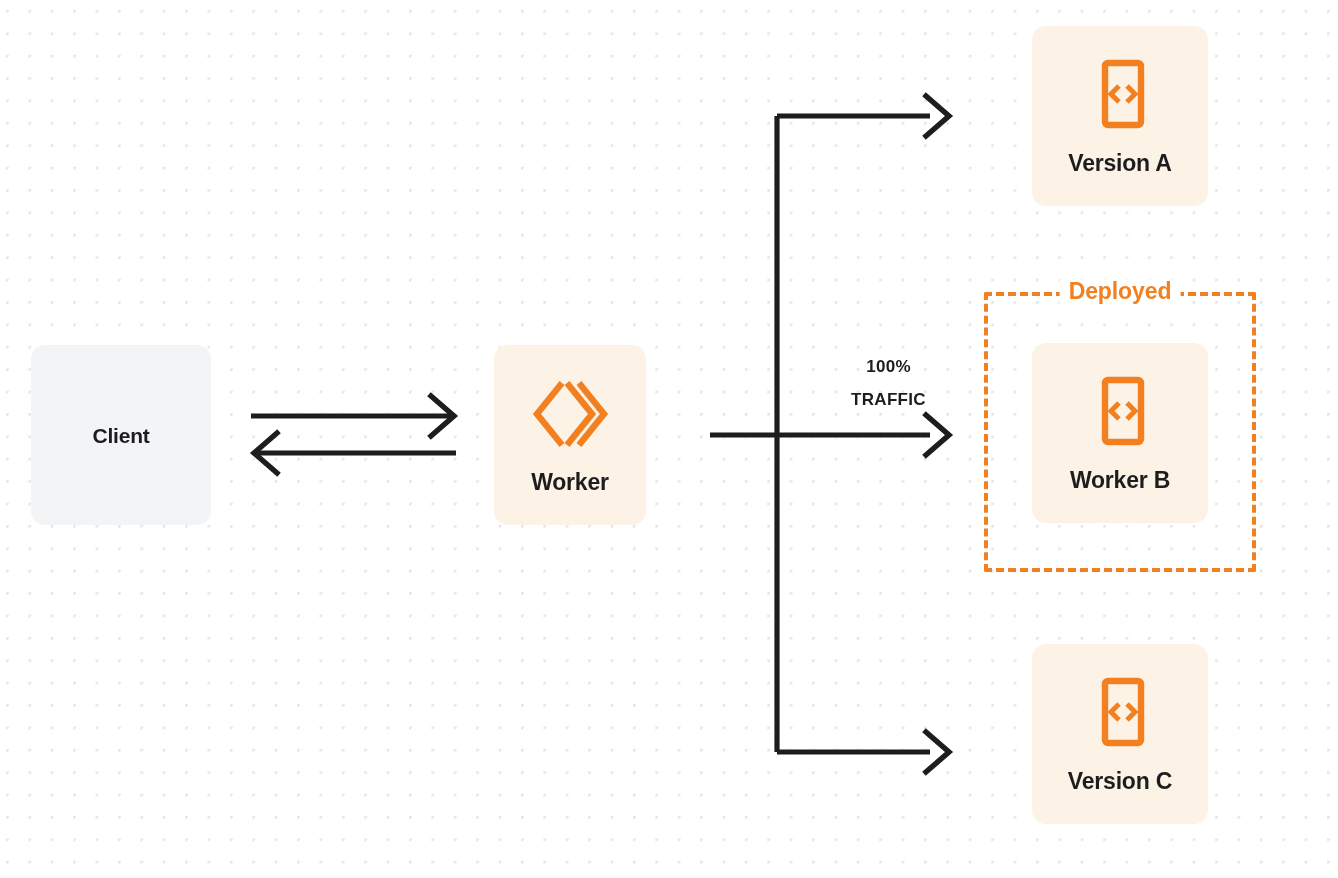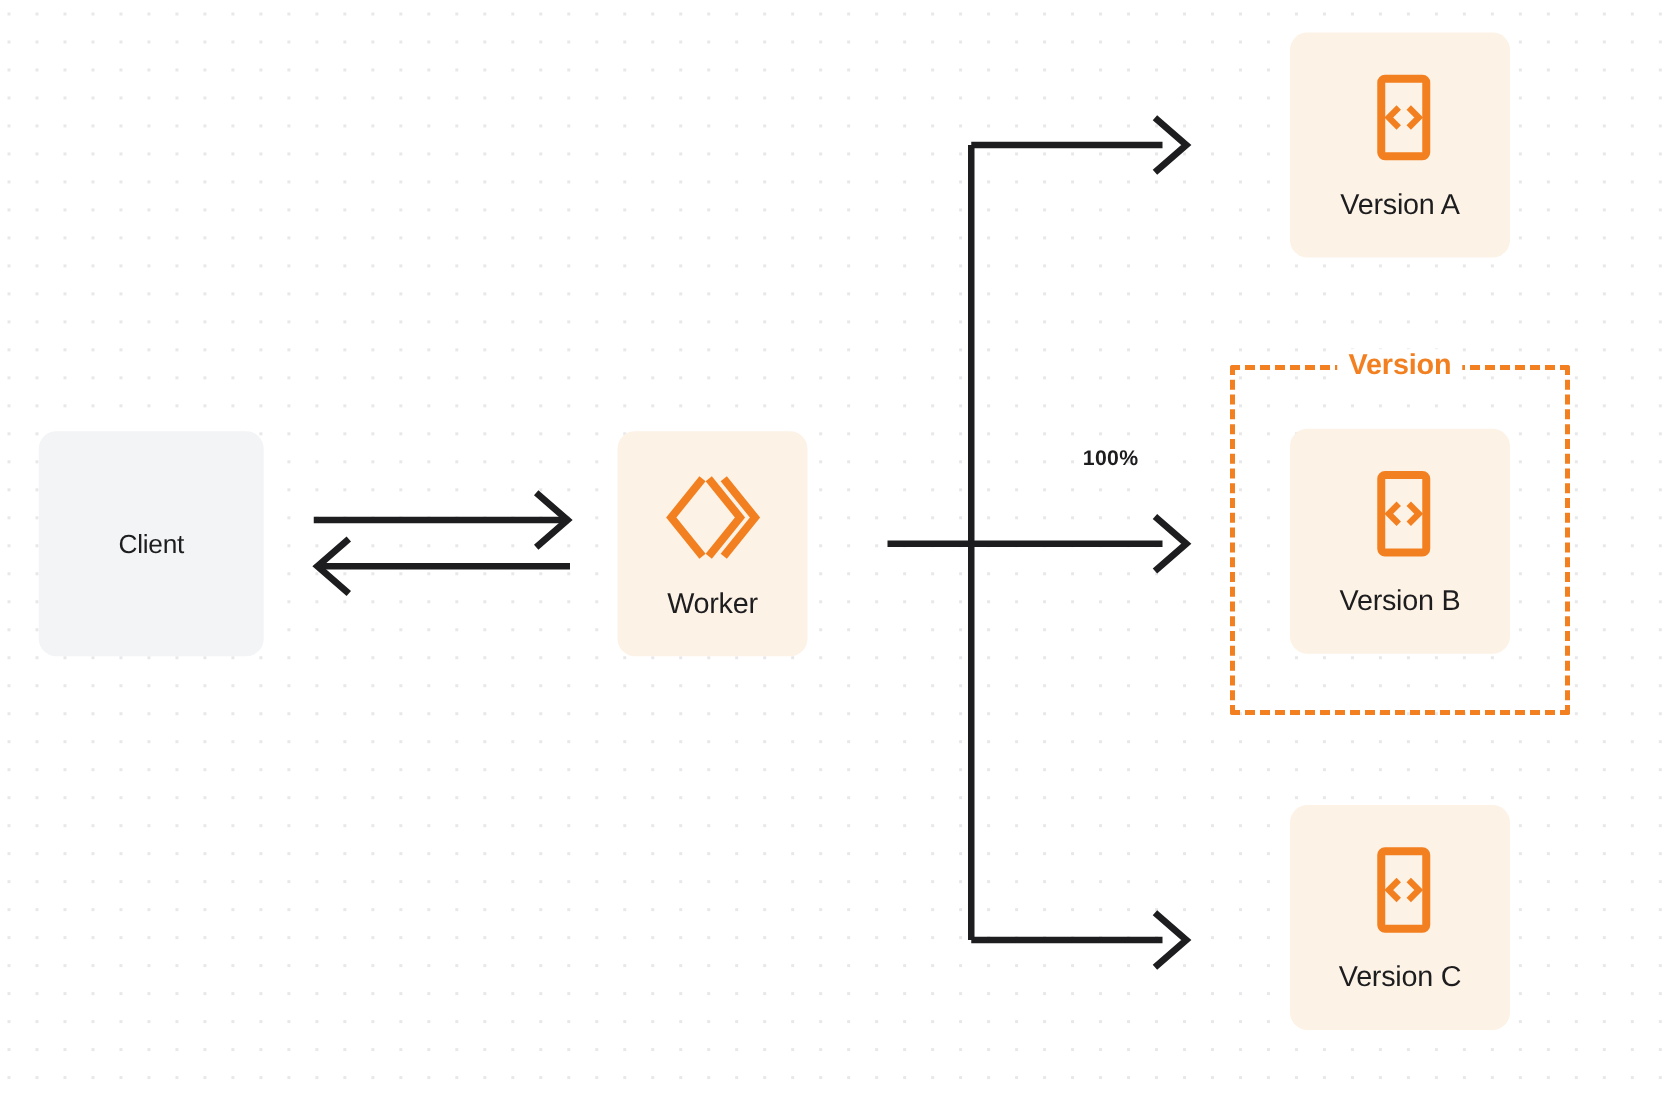--- a/index.html
+++ b/index.html
@@ -49,21 +49,21 @@
     background: #fdf2e6;
     width: 176px;
     height: 180px;
   }
   .node.version.a { left: 1032px; top: 26px; }
   .node.version.b { left: 1032px; top: 343px; }
   .node.version.c { left: 1032px; top: 644px; }
 
   .node-label {
     font-size: 23px;
-    font-weight: normal;
+    font-weight: bold;
     color: #1d1d1f;
     letter-spacing: -0.2px;
     line-height: 1;
   }
   .node.client .node-label { font-size: 21px; }
   .node.worker .node-label { margin-top: 20px; }
   .node.version .node-label { margin-top: 22px; }
 
   .icon-wrap {
     display: block;
@@ -167,41 +167,42 @@
       <path class="head" d="M 926 415 L 949 435 L 926 455"></path>
     </g>
 
     <g>
       <path class="head" d="M 926 732 L 949 752 L 926 772"></path>
     </g>
   </svg>
 
   <div class="traffic-label">
     <div>100%</div>
+    <div>TRAFFIC</div>
   </div>
 
   <div class="node client">
     <div class="node-label">Client</div>
   </div>
 
   <div class="node worker">
     <span class="icon-wrap">
       <svg width="78" height="74" viewBox="0 0 78 74" aria-hidden="true">
         <g fill="none" stroke="#f38020" stroke-width="6.4" stroke-linecap="butt" stroke-linejoin="miter">
           <path d="M 31 6 L 6 37 L 31 68"></path>
           <path d="M 36 6 L 61 37 L 36 68"></path>
           <path d="M 48 6 L 73 37 L 48 68"></path>
         </g>
       </svg>
     </span>
     <div class="node-label">Worker</div>
   </div>
 
   <div class="deployed-group">
-    <div class="deployed-label">Version</div>
+    <div class="deployed-label">Deployed</div>
   </div>
 
   <div class="node version a">
     <span class="icon-wrap">
       <svg width="56" height="72" viewBox="0 0 56 72" aria-hidden="true">
         <rect x="13" y="5" width="36" height="62" rx="3" ry="3" fill="none" stroke="#f38020" stroke-width="6.4"></rect>
         <path d="M 27 28 L 19 36 L 27 44" fill="none" stroke="#f38020" stroke-width="5" stroke-linecap="butt" stroke-linejoin="miter"></path>
         <path d="M 35 28 L 43 36 L 35 44" fill="none" stroke="#f38020" stroke-width="5" stroke-linecap="butt" stroke-linejoin="miter"></path>
       </svg>
     </span>
@@ -209,21 +210,21 @@
   </div>
 
   <div class="node version b">
     <span class="icon-wrap">
       <svg width="56" height="72" viewBox="0 0 56 72" aria-hidden="true">
         <rect x="13" y="5" width="36" height="62" rx="3" ry="3" fill="none" stroke="#f38020" stroke-width="6.4"></rect>
         <path d="M 27 28 L 19 36 L 27 44" fill="none" stroke="#f38020" stroke-width="5" stroke-linecap="butt" stroke-linejoin="miter"></path>
         <path d="M 35 28 L 43 36 L 35 44" fill="none" stroke="#f38020" stroke-width="5" stroke-linecap="butt" stroke-linejoin="miter"></path>
       </svg>
     </span>
-    <div class="node-label">Version B</div>
+    <div class="node-label">Worker B</div>
   </div>
 
   <div class="node version c">
     <span class="icon-wrap">
       <svg width="56" height="72" viewBox="0 0 56 72" aria-hidden="true">
         <rect x="13" y="5" width="36" height="62" rx="3" ry="3" fill="none" stroke="#f38020" stroke-width="6.4"></rect>
         <path d="M 27 28 L 19 36 L 27 44" fill="none" stroke="#f38020" stroke-width="5" stroke-linecap="butt" stroke-linejoin="miter"></path>
         <path d="M 35 28 L 43 36 L 35 44" fill="none" stroke="#f38020" stroke-width="5" stroke-linecap="butt" stroke-linejoin="miter"></path>
       </svg>
     </span>

